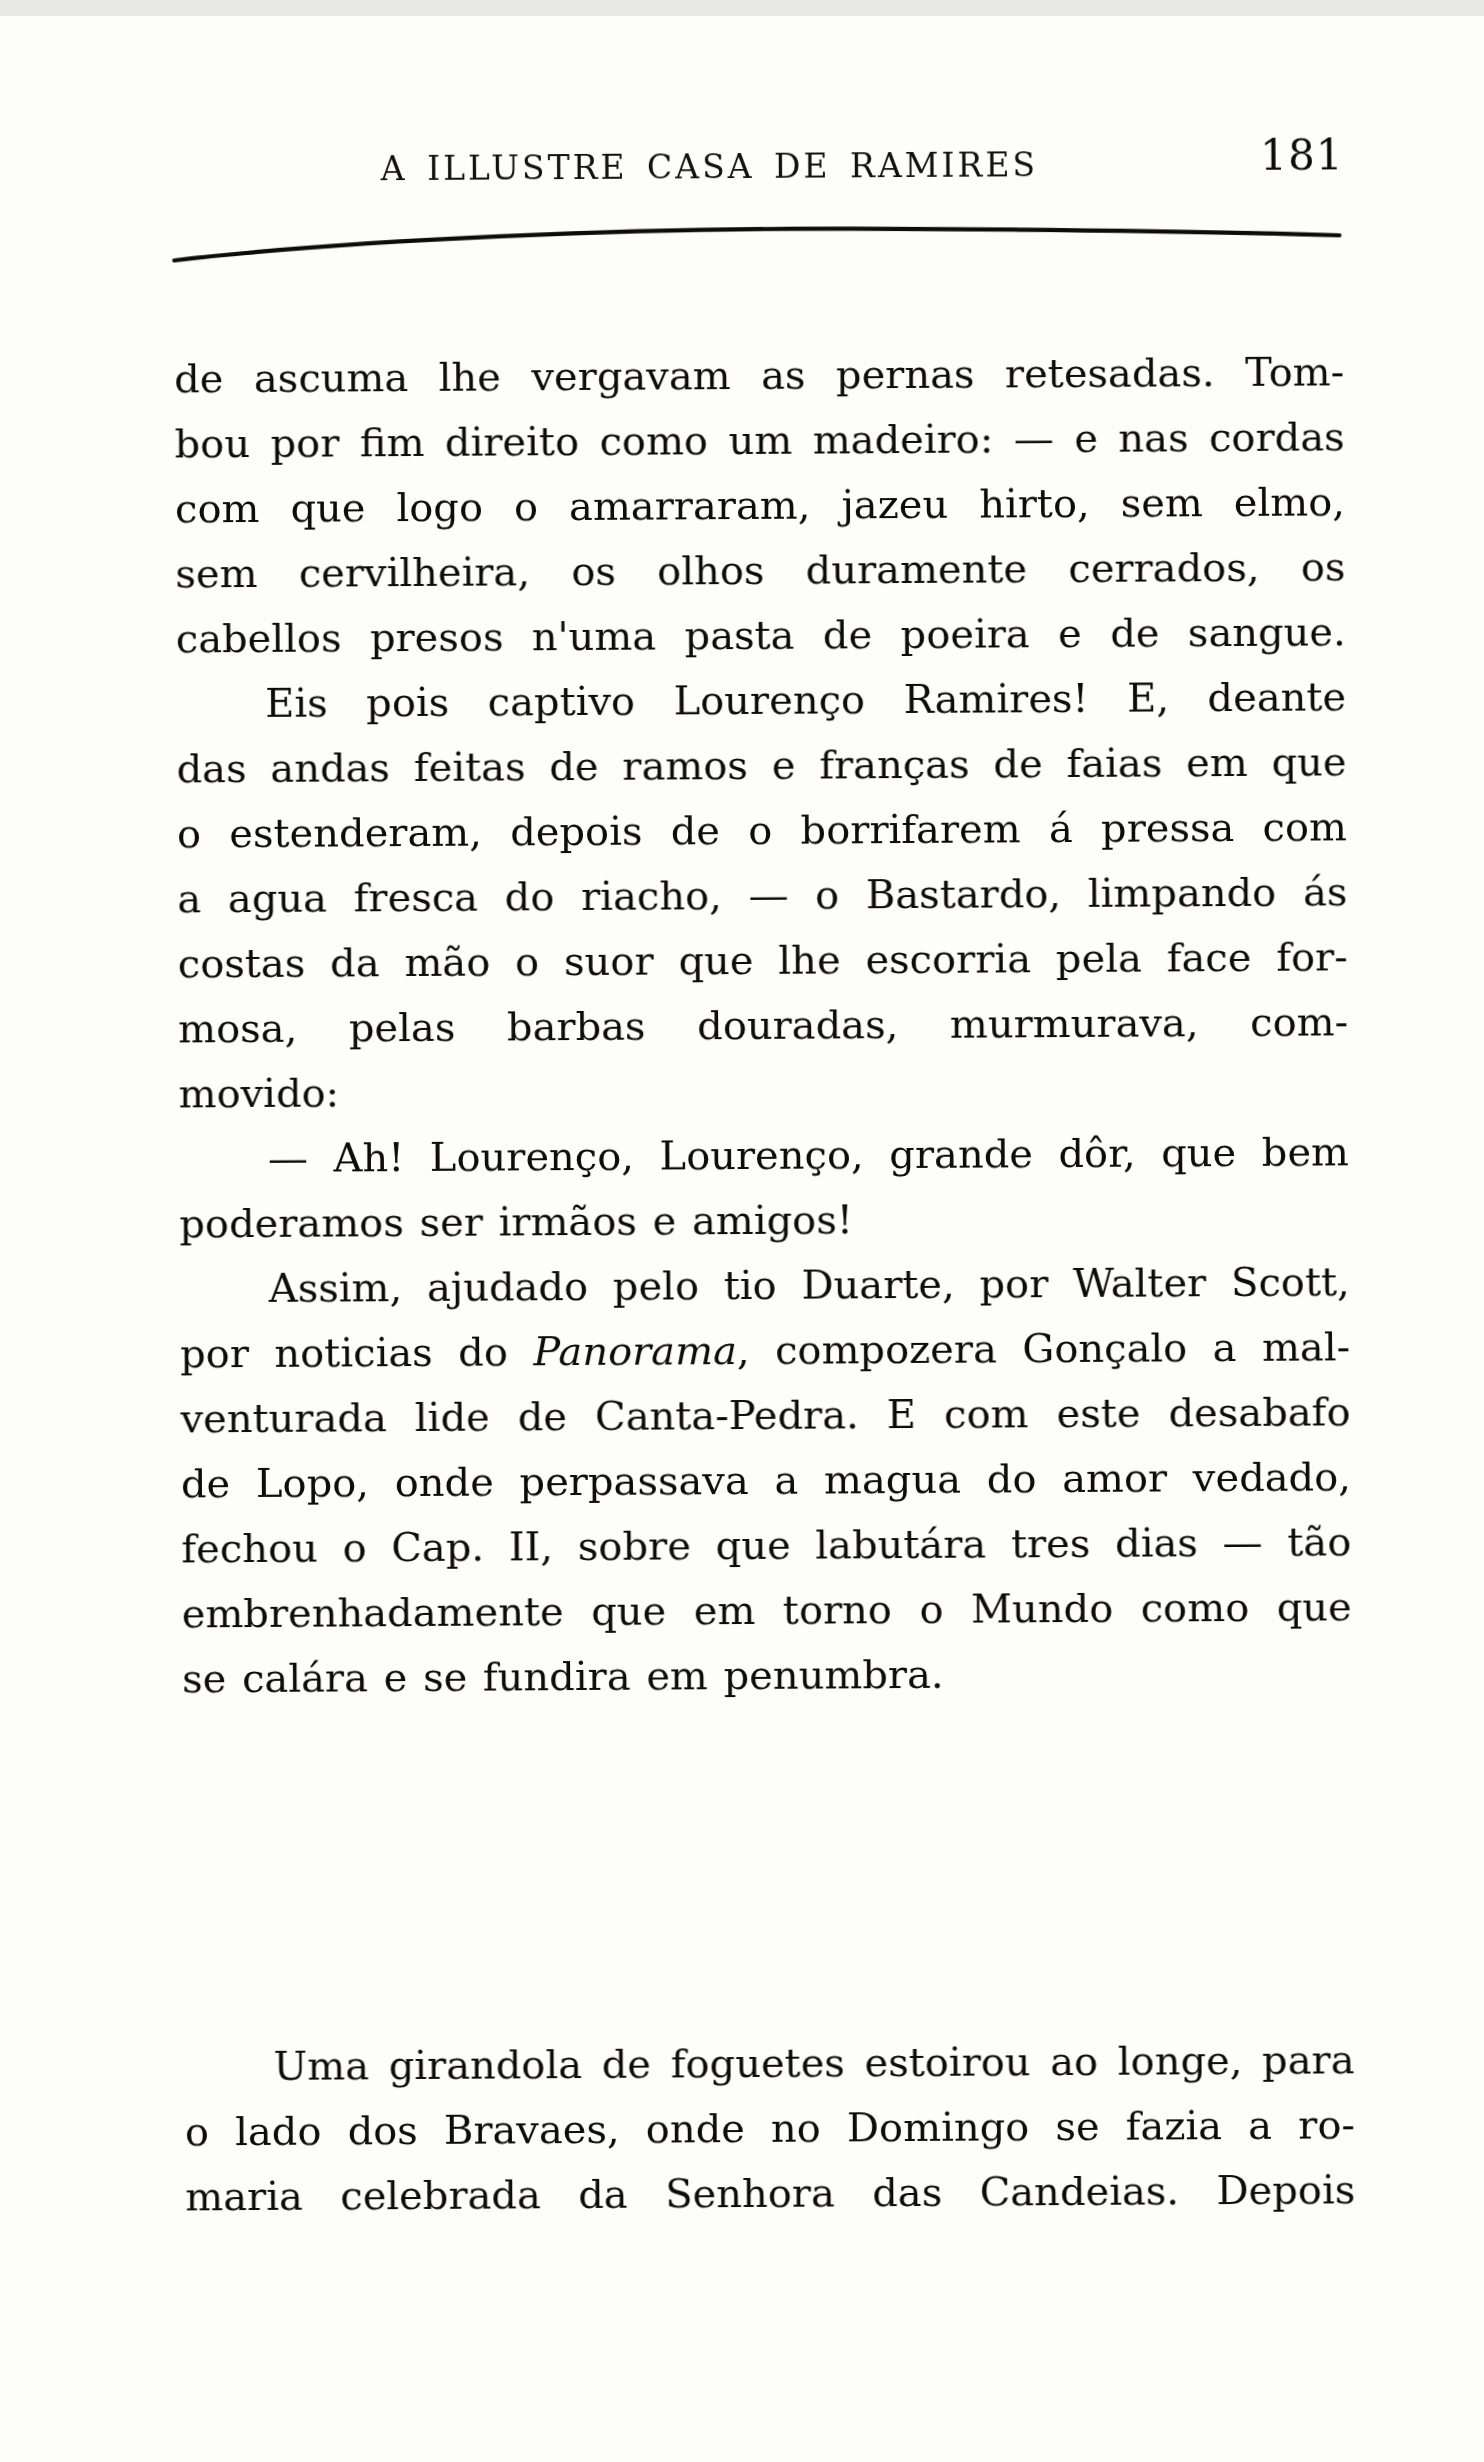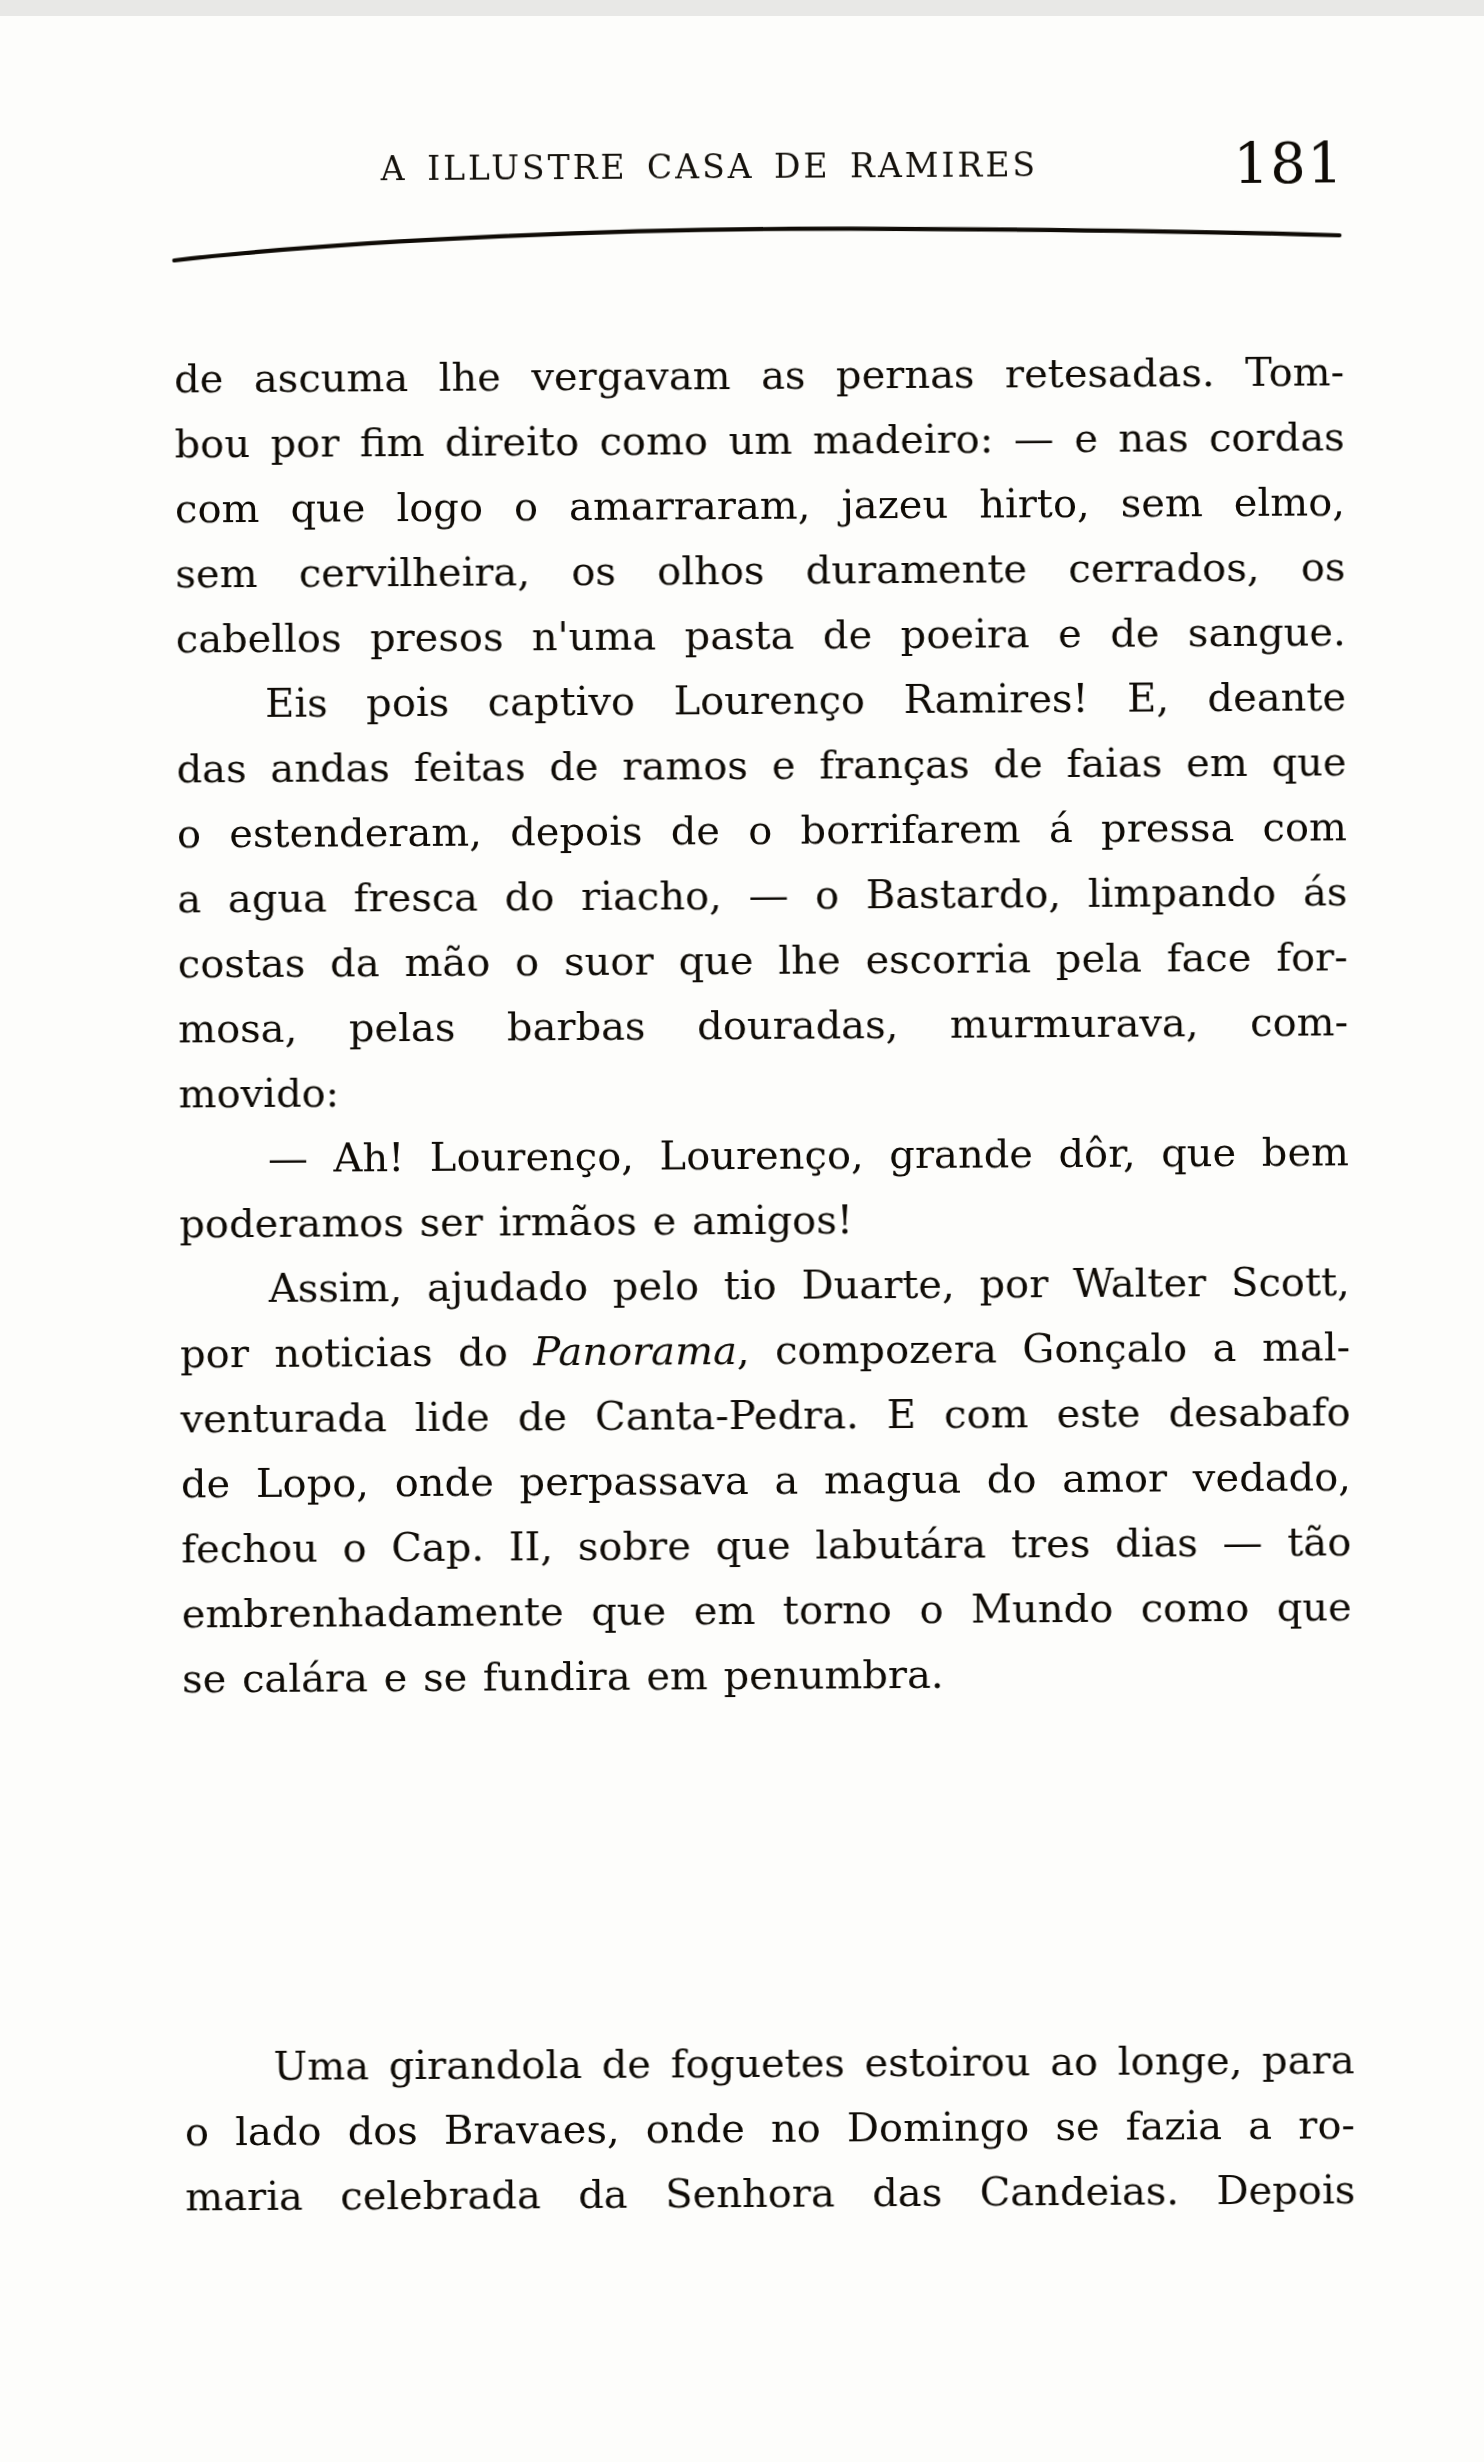--- a/index.html
+++ b/index.html
@@ -34,21 +34,21 @@
     font-size: 33px;
     letter-spacing: 3px;
     word-spacing: 6px;
     white-space: nowrap;
     color: #1c1914;
   }
   .page-number {
     position: absolute;
     top: 118px;
     right: 135px;
-    font-size: 56px;
+    font-size: 42px;
     letter-spacing: 1.2px;
     color: #17140f;
   }
   .head-rule {
     position: absolute;
     top: 205px;
     left: 168px;
     width: 1187px;
     height: 42px;
   }

